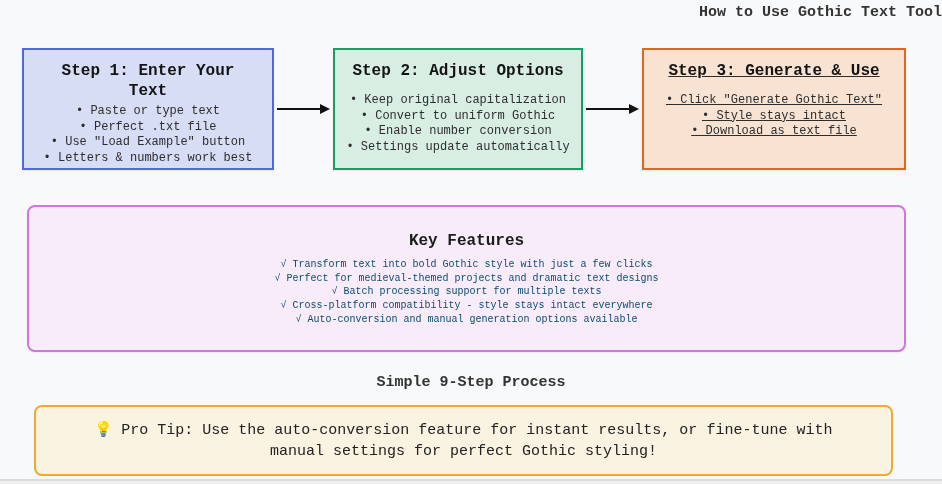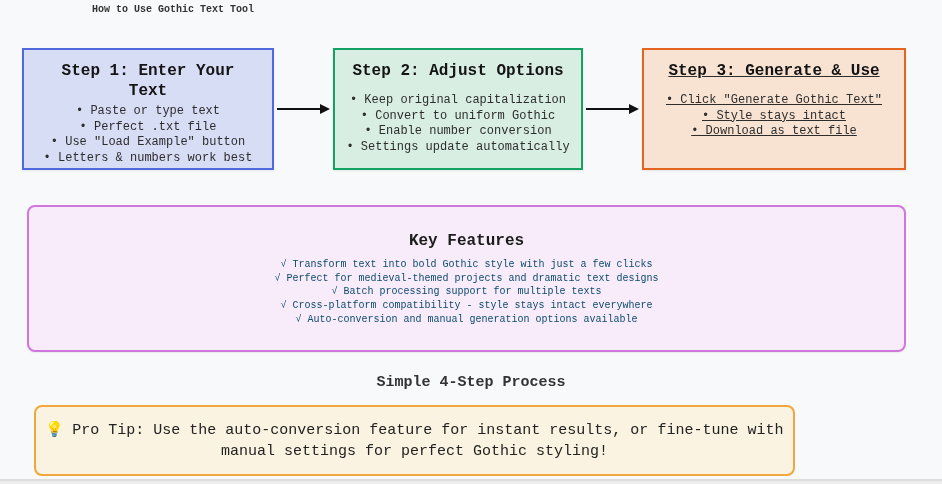--- a/index.html
+++ b/index.html
@@ -6,22 +6,22 @@
   html, body { width: 942px; height: 484px; overflow: hidden; }
   body {
     font-family: "Liberation Mono", "DejaVu Sans Mono", monospace;
     background: #f8f9fa;
     position: relative;
     color: #2d2d2d;
   }
   .page-title {
     position: absolute; top: 4px; left: 0; width: 942px;
     padding-left: 92px;
-    text-align: left;
-    font-size: 10px; font-weight: 600; color: #333;
+    text-align: right;
+    font-size: 15px; font-weight: 600; color: #333;
   }
   .steps-row {
     position: absolute; top: 48px; left: 22px;
     width: 884px; height: 122px;
     display: flex; align-items: stretch;
   }
   .step {
     height: 122px;
     border: 2px solid; border-radius: 0;
     padding: 11px 8px 0 8px;
@@ -54,21 +54,21 @@
   .features-title { font-size: 16px; font-weight: bold; color: #1c1c1c; }
   .features-list { margin-top: 8px; }
   .feature-item { font-size: 10px; line-height: 1.37; color: #0c4a6e; }
   .subtitle {
     position: absolute; top: 374px; left: 0; width: 942px;
     text-align: center;
     font-size: 15px; font-weight: 600; color: #333;
   }
   .pro-tip-panel {
     position: absolute; top: 405px; left: 34px;
-    width: 761px; height: 71px;
+    width: 859px; height: 71px;
     border: 2px solid; border-radius: 8px;
     display: flex; align-items: center; justify-content: center;
     text-align: center;
   }
   .pro-tip-inner {
     max-width: 780px;
     font-size: 15px; line-height: 21px; color: #222;
   }
   .bulb { margin-right: 8px; }
   .bottom-divider {
@@ -134,21 +134,21 @@
   <div class="features-title">Key Features</div>
   <div class="features-list">
     <div class="feature-item">√ Transform text into bold Gothic style with just a few clicks</div>
     <div class="feature-item">√ Perfect for medieval-themed projects and dramatic text designs</div>
     <div class="feature-item">√ Batch processing support for multiple texts</div>
     <div class="feature-item">√ Cross-platform compatibility - style stays intact everywhere</div>
     <div class="feature-item">√ Auto-conversion and manual generation options available</div>
   </div>
 </div>
 
-<div class="subtitle">Simple 4-Step Process</div>
+<div class="subtitle">Simple 9-Step Process</div>
 
 <div class="pro-tip-panel" style="background-color: rgb(251, 243, 225); border-color: rgb(240, 168, 60);">
   <div class="pro-tip-inner">
     <span class="bulb">💡</span><span>Pro Tip: Use the auto-conversion feature for instant results, or fine-tune with manual settings for perfect Gothic styling!</span>
   </div>
 </div>
 
 <div class="bottom-divider"></div>
 
 </body></html>

